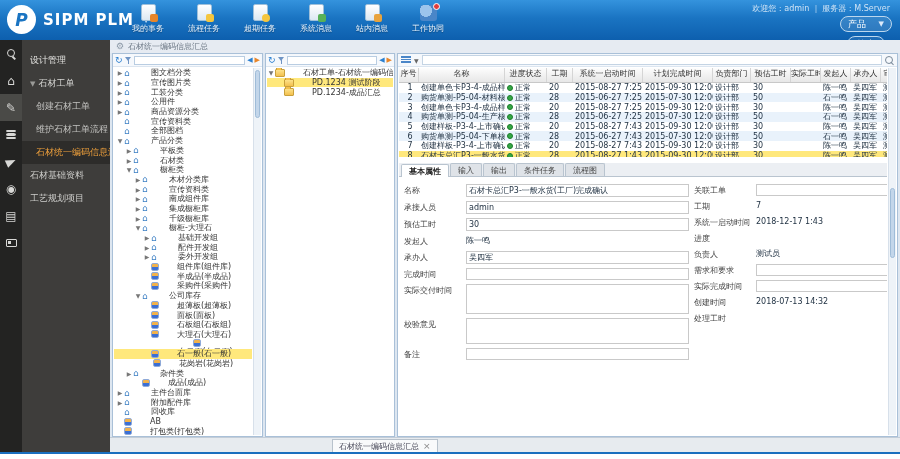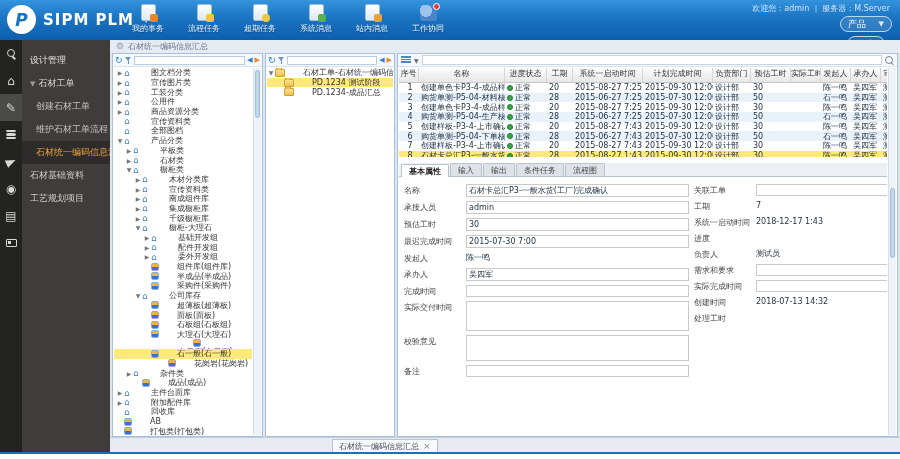--- a/index.html
+++ b/index.html
@@ -385,21 +385,21 @@
           <div class="tree-row" style="padding-left: 29px; flex-direction: column;">
             <span class="tw"></span>
             <span class="ic-person"></span>
             <span class="tl">白云石(白云石)</span>
           </div>
           <div class="tree-row selected" style="padding-left: 29px;">
             <span class="tw"></span>
             <span class="ic-person"></span>
             <span class="tl">石一般(石一般)</span>
           </div>
-          <div class="tree-row" style="padding-left: 46px;">
+          <div class="tree-row" style="padding-left: 31px;">
             <span class="tw"></span>
             <span class="ic-person"></span>
             <span class="tl">花岗岩(花岗岩)</span>
           </div>
           <div class="tree-row" style="padding-left: 11px;">
             <span class="tw">▶</span>
             <span class="ic-house">⌂</span>
             <span class="tl">杂件类</span>
           </div>
           <div class="tree-row" style="padding-left: 20px;">
@@ -821,24 +821,20 @@
             </div>
             <div class="frow">
               <span class="flabel">承接人员</span>
               <div class="finput">admin</div>
             </div>
             <div class="frow">
               <span class="flabel">预估工时</span>
               <div class="finput">30</div>
             </div>
             <div class="frow">
-              <span class="flabel">最迟完成时间</span>
-              <div class="finput">2015-07-30 7:00</div>
-            </div>
-            <div class="frow">
               <span class="flabel">发起人</span>
               <span class="fplain">陈一鸣</span>
             </div>
             <div class="frow">
               <span class="flabel">承办人</span>
               <div class="finput">吴四军</div>
             </div>
             <div class="frow">
               <span class="flabel">完成时间</span>
               <div class="finput"></div>

